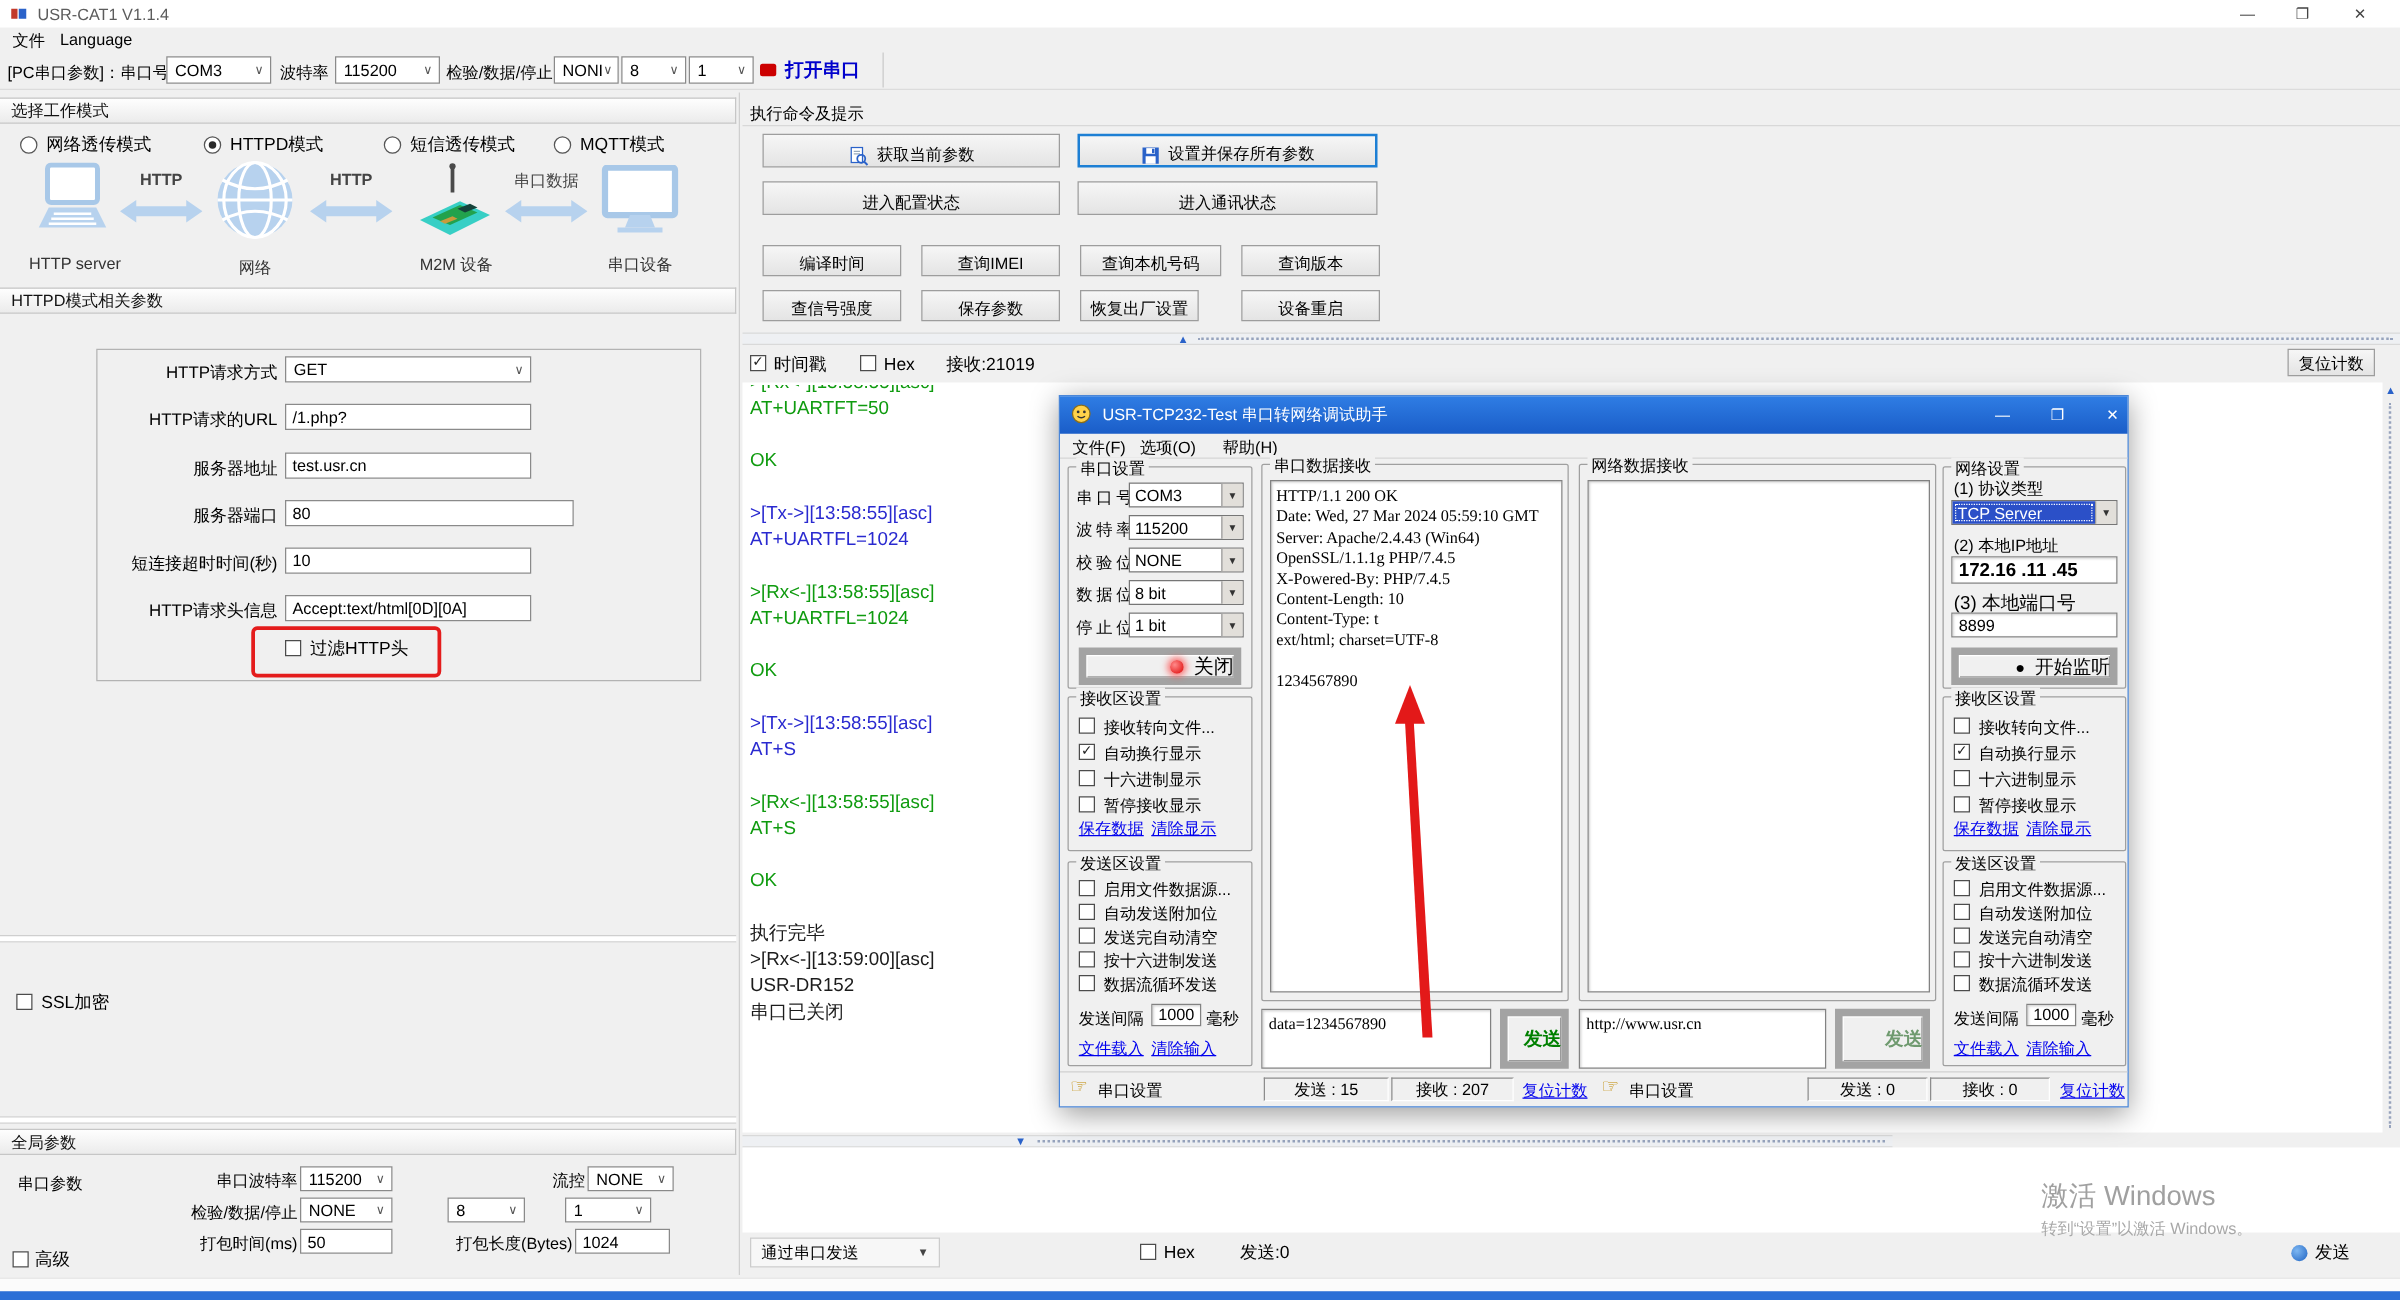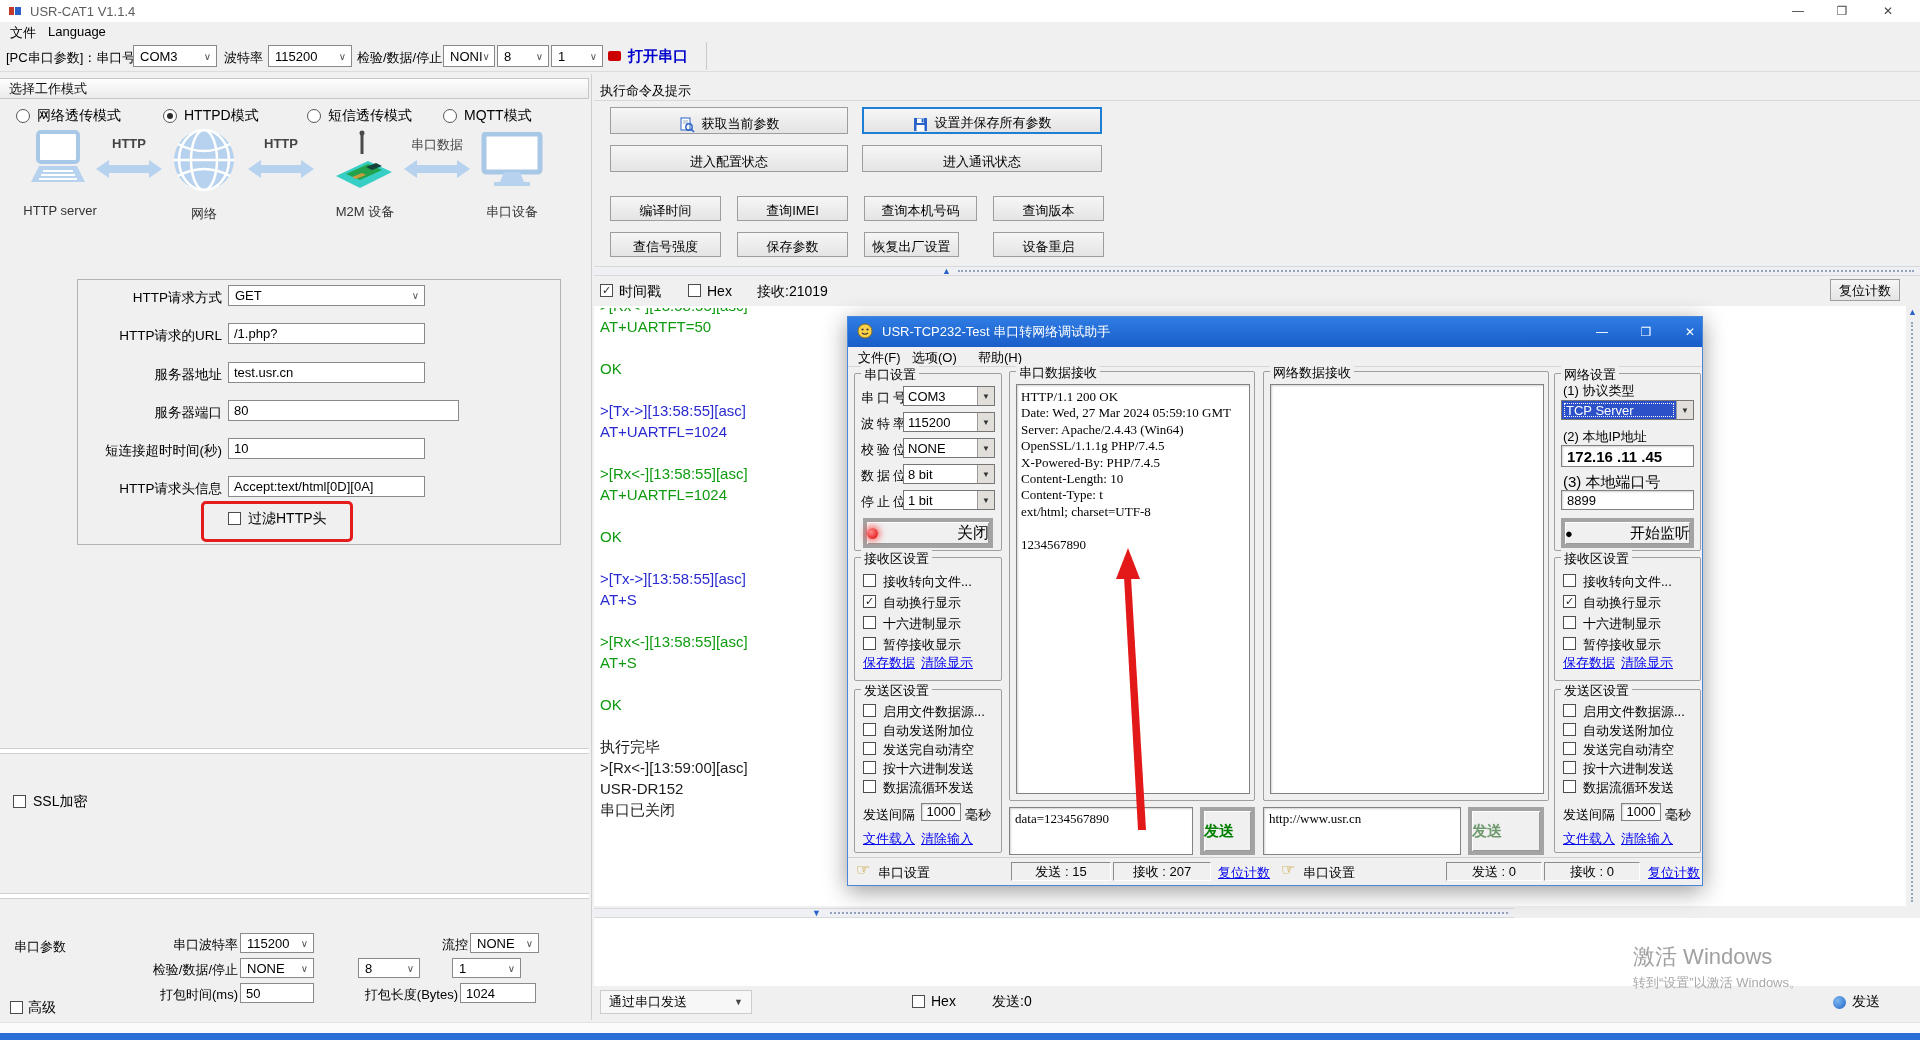--- a/index.html
+++ b/index.html
@@ -32,23 +32,23 @@
   .scell{position:absolute;background:#f0f0f0;border:1px solid;border-color:#8c8c8c #ffffff #ffffff #8c8c8c;
          display:flex;align-items:center;justify-content:center;font-size:13px}
   .logline{line-height:21px;font-size:15px;white-space:pre}
   .lg{color:#0f9b0f}.lb{color:#2a2ad0}.lk{color:#1c1c1c}
   .rxline{line-height:16.4px;font-size:13px;font-family:"Liberation Serif",serif;white-space:pre}
   .marker{position:absolute;color:#2a62c9;font-size:9px;line-height:9px}
   .doth{position:absolute;height:0;border-top:2px dotted #96a3bd}
   .dotv{position:absolute;width:0;border-left:2px dotted #96a3bd}
   .winbtn{position:absolute;width:40px;height:22px;display:flex;align-items:center;justify-content:center;color:#444;font-size:12px}
   .ovlbtn{position:absolute;width:24px;height:20px;display:flex;align-items:center;justify-content:center;color:#fff;font-size:12px}
-  .classicbtn{position:absolute;background:#f0f0f0;border:4px solid #a3a3a3;
+  .classicbtn{position:absolute;background:#f0f0f0;border:6px solid #a3a3a3;
         box-shadow:inset 1px 1px 0 #ffffff, inset -1px -1px 0 #9a9a9a;
-        display:flex;align-items:center;justify-content:space-between;gap:24px;cursor:default}
+        display:flex;align-items:center;justify-content:flex-end;gap:8px;cursor:default}
   .led{width:11px;height:11px;border-radius:50%;background:radial-gradient(circle at 35% 35%,#ff8a8a,#dd0000);
        box-shadow:0 0 6px 2px rgba(255,70,70,.8)}
   .hand{font-size:16px;color:#c08a00;line-height:16px}
   .flabel{font-size:13.5px;text-align:right;white-space:nowrap}
   .glabel{font-size:13px;text-align:right;white-space:nowrap}
 </style>
 </head>
 <body>
 
 <div id="root">
@@ -99,22 +99,28 @@
       <span style="width:13px;height:10px;background:#cc0000;border-radius:2px"></span>
       <span style="color:#0000cc;font-weight:bold;font-size:15px">打开串口</span>
     </div>
     <div class="abs" style="left:706px;top:0;width:1px;height:28px;background:#c9c9c9"></div>
   </div>
   <div class="abs" style="left:0;top:71px;width:1920px;height:1px;background:#dcdcdc"></div>
 
   <div class="hdrbar" style="left:0;top:78px;width:589px;height:21px">
       <span>选择工作模式</span>
     </div>
+  <div class="hdrbar" style="left:0;top:230px;width:589px;height:21px">
+      <span>HTTPD模式相关参数</span>
+    </div>
   <div class="abs" style="left:0;top:748px;width:589px;height:6px;background:#fff;border-top:1px solid #cfcfcf;border-bottom:1px solid #cfcfcf"></div>
   <div class="abs" style="left:0;top:893px;width:589px;height:6px;background:#fff;border-top:1px solid #cfcfcf;border-bottom:1px solid #cfcfcf"></div>
+  <div class="hdrbar" style="left:0;top:903px;width:589px;height:21px">
+      <span>全局参数</span>
+    </div>
 
   <span class="abs" style="left:25px;top:130px">
     <svg width="66" height="62" viewBox="0 0 66 62">
         <rect x="13" y="2" width="40" height="30" rx="3" fill="#ffffff" stroke="#a8c8e8" stroke-width="4"></rect>
         <path d="M6 52 L60 52 L52 36 L14 36 Z" fill="#b7d2ee"></path>
         <g stroke="#fff" stroke-width="2">
           <line x1="18" y1="41" x2="48" y2="41"></line>
           <line x1="16" y1="45" x2="50" y2="45"></line>
           <line x1="14" y1="49" x2="52" y2="49"></line>
         </g>

